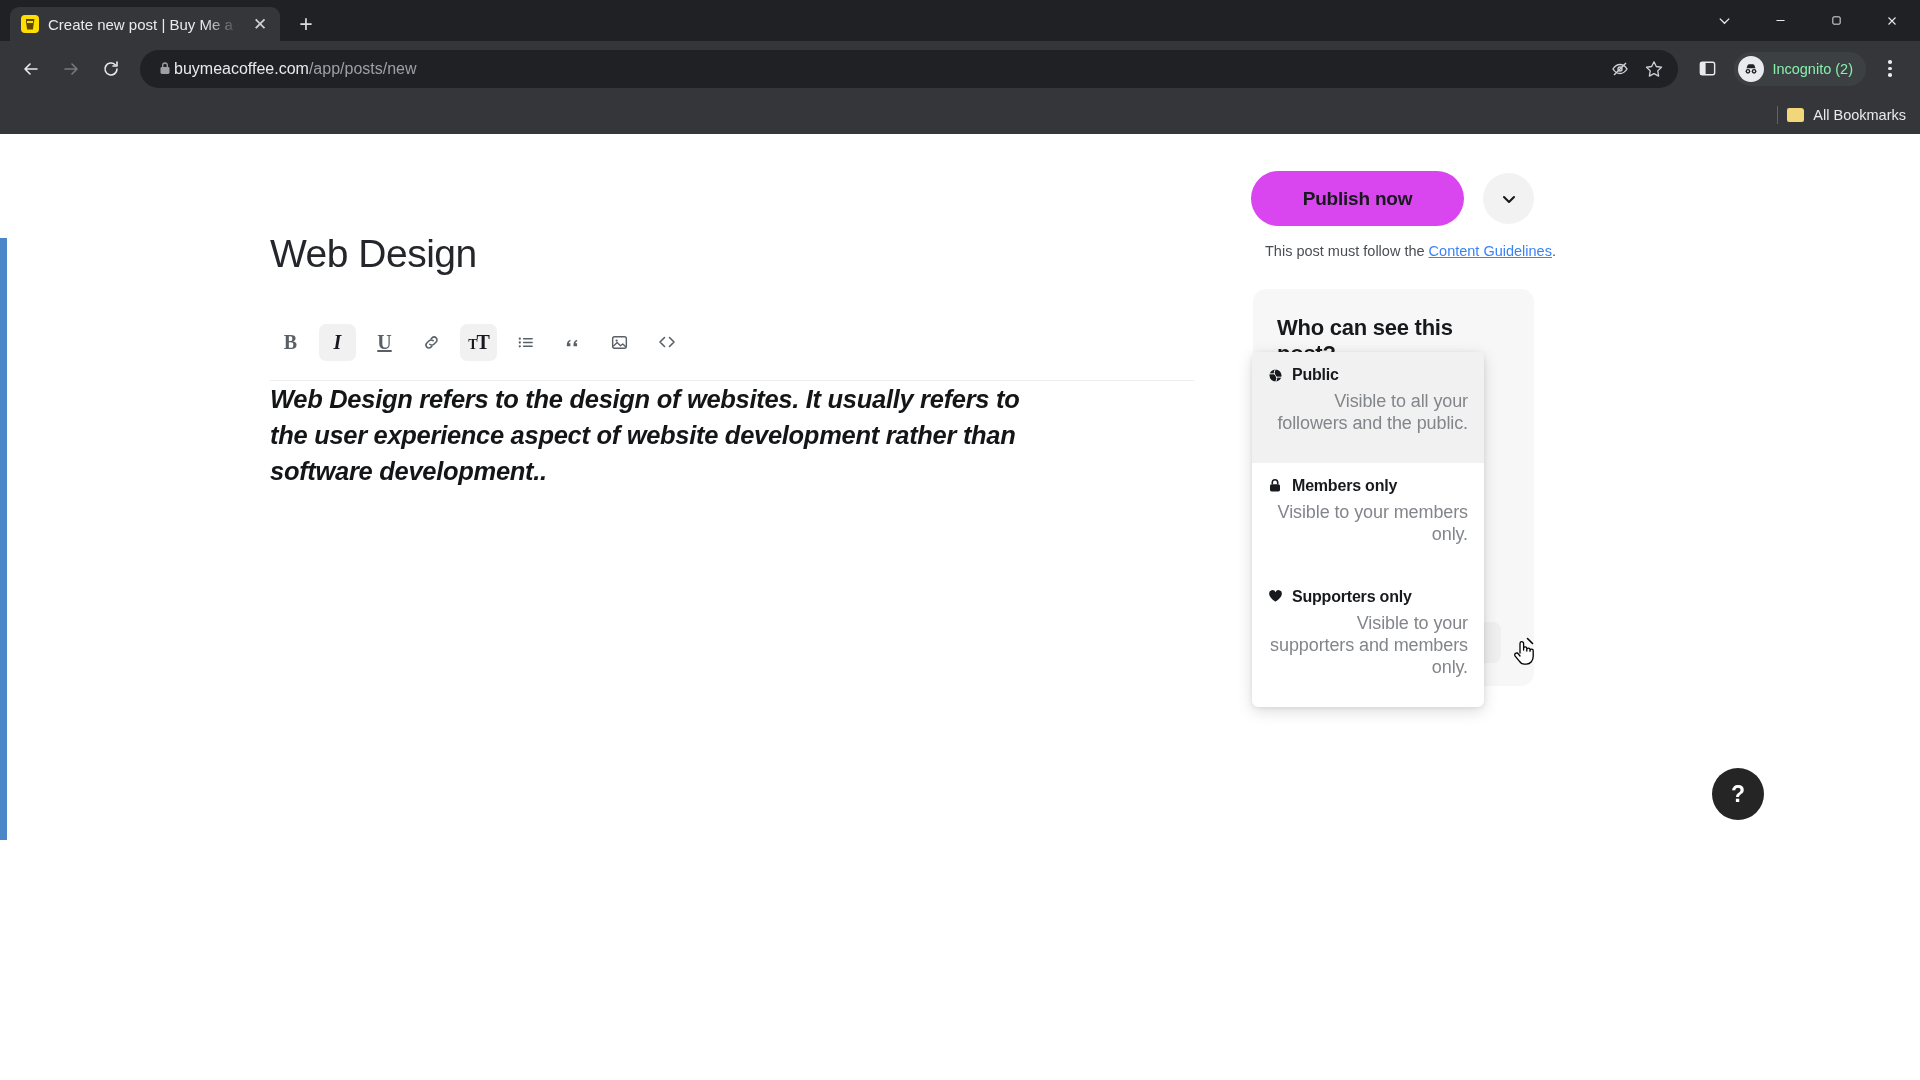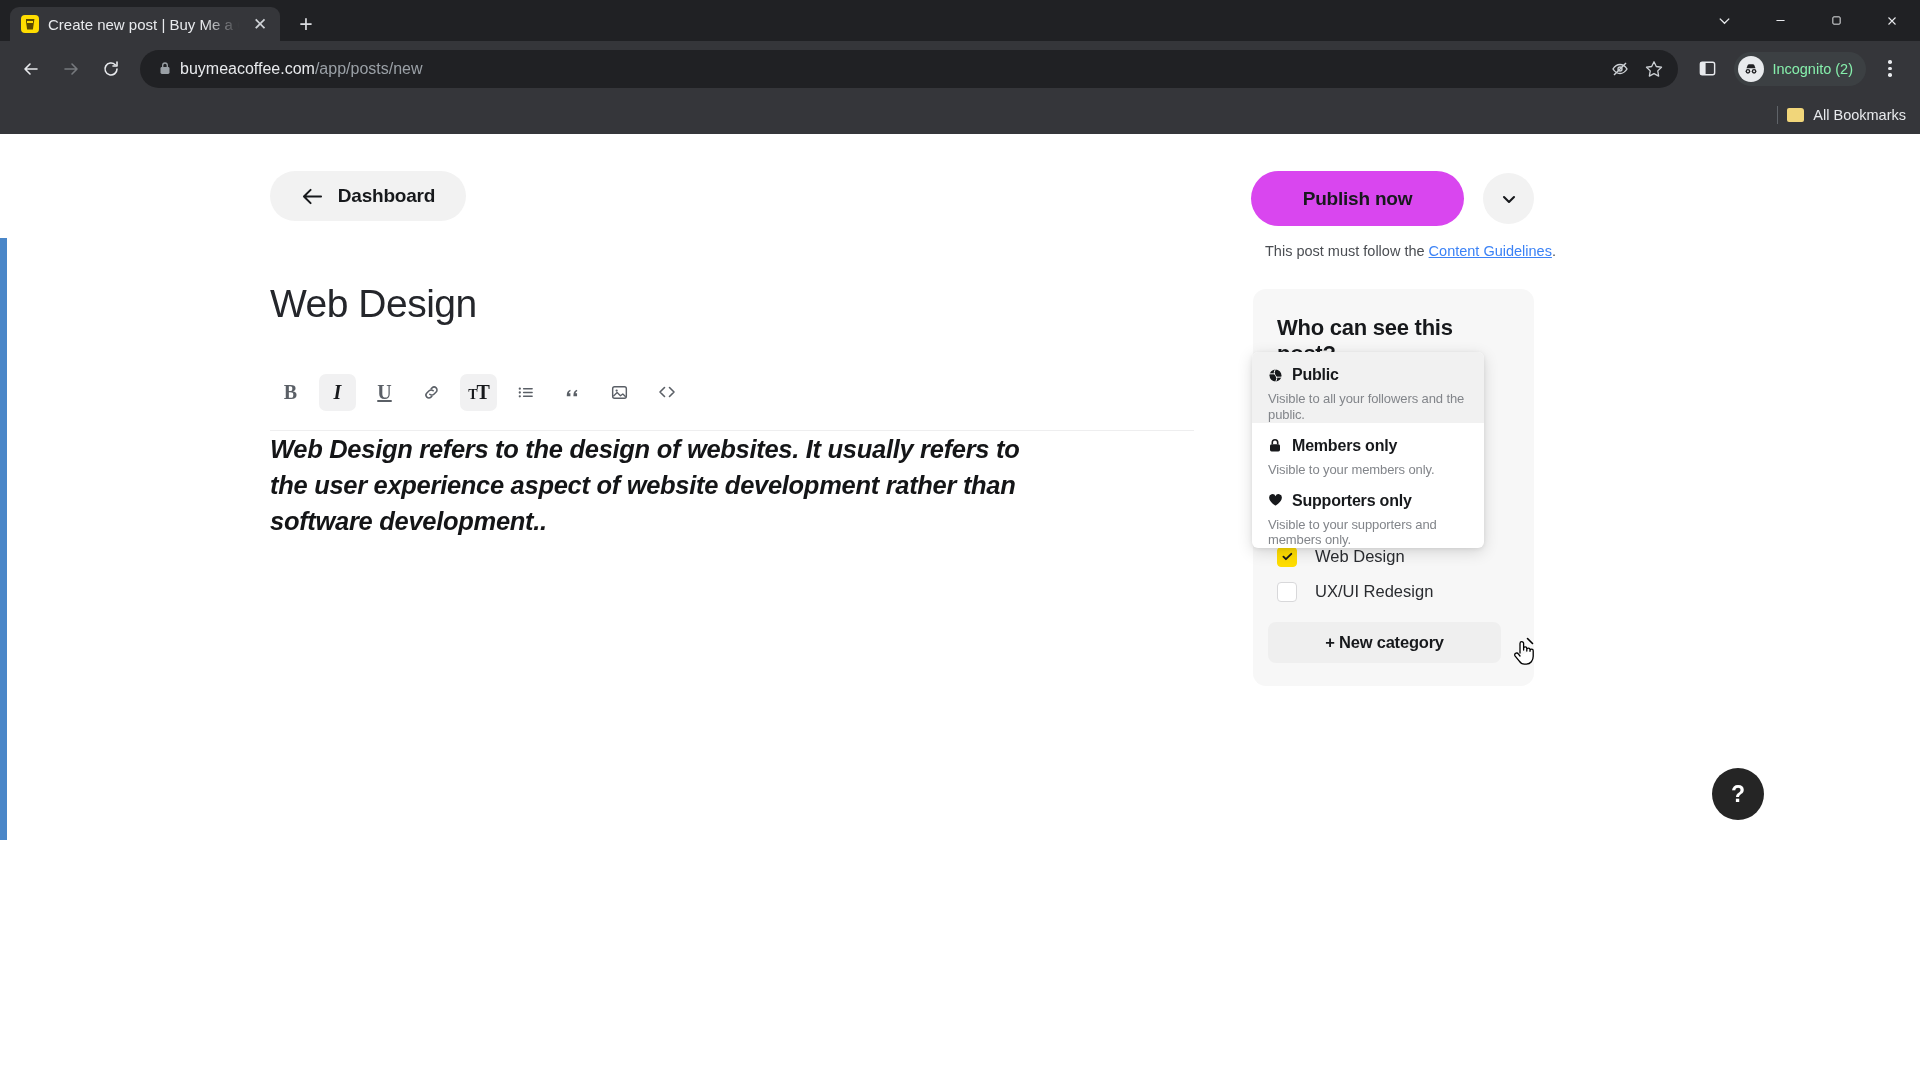--- a/index.html
+++ b/index.html
@@ -71,21 +71,21 @@
   }
   .navbtn {
     width: 38px; height: 38px; border-radius: 50%;
     display: flex; align-items: center; justify-content: center;
     color: #e8eaed; flex: none;
   }
   .navbtn.disabled { color: #76797d; }
   .omnibox {
     flex: 1; height: 38px; background: #202124; border-radius: 19px;
     display: flex; align-items: center; padding: 0 14px 0 18px;
-    margin: 0 8px; gap: 8px; position: relative;
+    margin: 0 8px; gap: 2px; position: relative;
   }
   .url-text { font-size: 16px; color: #e8eaed; white-space: nowrap; }
   .url-text .path { color: #9aa0a6; }
   .omni-actions { margin-left: auto; display: flex; align-items: center; gap: 14px; }
   .profile-chip {
     display: flex; align-items: center; gap: 8px;
     background: #3c4043; border-radius: 17px; padding: 4px 13px 4px 4px;
     height: 34px; margin-left: 6px;
   }
   .incognito-avatar {
@@ -203,29 +203,29 @@
     font-size: 16.5px; font-weight: 700; color: #17191c; letter-spacing: -0.2px;
   }
 
   
   .dropdown {
     position: absolute; left: -1px; top: 63px; width: 232px;
     background: #ffffff; border-radius: 6px;
     box-shadow: 0 4px 16px rgba(0,0,0,0.14), 0 1px 4px rgba(0,0,0,0.08);
     overflow: hidden; z-index: 20;
   }
-  .dd-item { padding: 14px 16px 0 16px; }
+  .dd-item { padding: 14px 16px 28px 16px; }
   .dd-item.sel { background: #f1f1f1; }
   .dd-head {
     display: flex; align-items: center; gap: 9px;
     font-size: 16px; font-weight: 700; color: #17191c; letter-spacing: -0.2px;
   }
   .dd-desc {
-    margin-top: 7px; font-size: 13px; color: #82858a;
-    line-height: 1.22; letter-spacing: -0.1px;
+    margin-top: 7px; font-size: 18px; color: #82858a;
+    line-height: 1.22; letter-spacing: -0.1px; text-align: right;
   }
   .dd-icon { width: 15px; height: 15px; flex: none; color: #17191c; display: flex; }
 
   .cursor-hand {
     position: absolute; left: 1511px; top: 503px; width: 26px; height: 30px;
     z-index: 40; pointer-events: none;
   }
 
   .help-fab {
     position: absolute; left: 1712px; top: 634px;
@@ -347,28 +347,20 @@
     <span class="bk-sep"></span>
     <span class="bk-folder"></span>
     <span class="bk-label">All Bookmarks</span>
   </div>
 
   <div class="page">
     <div class="left-accent"></div>
 
     <div class="content">
 
-      <div class="dash-btn">
-        <span style="display:flex">
-          <svg width="23" height="19" viewBox="0 0 24 20">
-              <path d="M21 10H3M10 3L3 10l7 7" stroke="#17191c" stroke-width="2.1" fill="none" stroke-linecap="round" stroke-linejoin="round"></path>
-            </svg>
-        </span>
-        <span>Dashboard</span>
-      </div>
 
       <div class="editor-col">
         <div class="post-title">Web Design</div>
 
         <div class="fmt-toolbar">
           <div class="fmt-btn">
               <span class="glyph" style="font-family:'Liberation Serif',serif">B</span>
             </div>
           <div class="fmt-btn active">
               <span class="glyph" style="font-style:italic;font-family:'Liberation Serif',serif">I</span>

